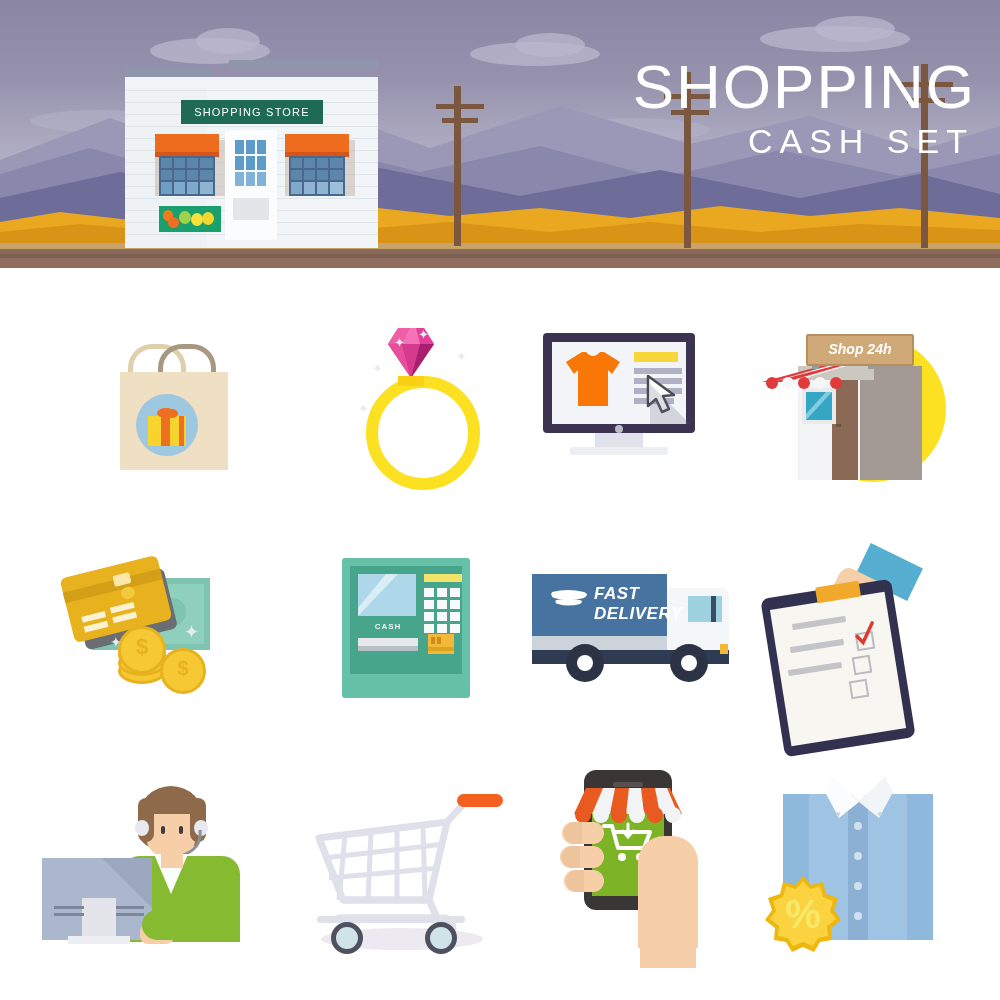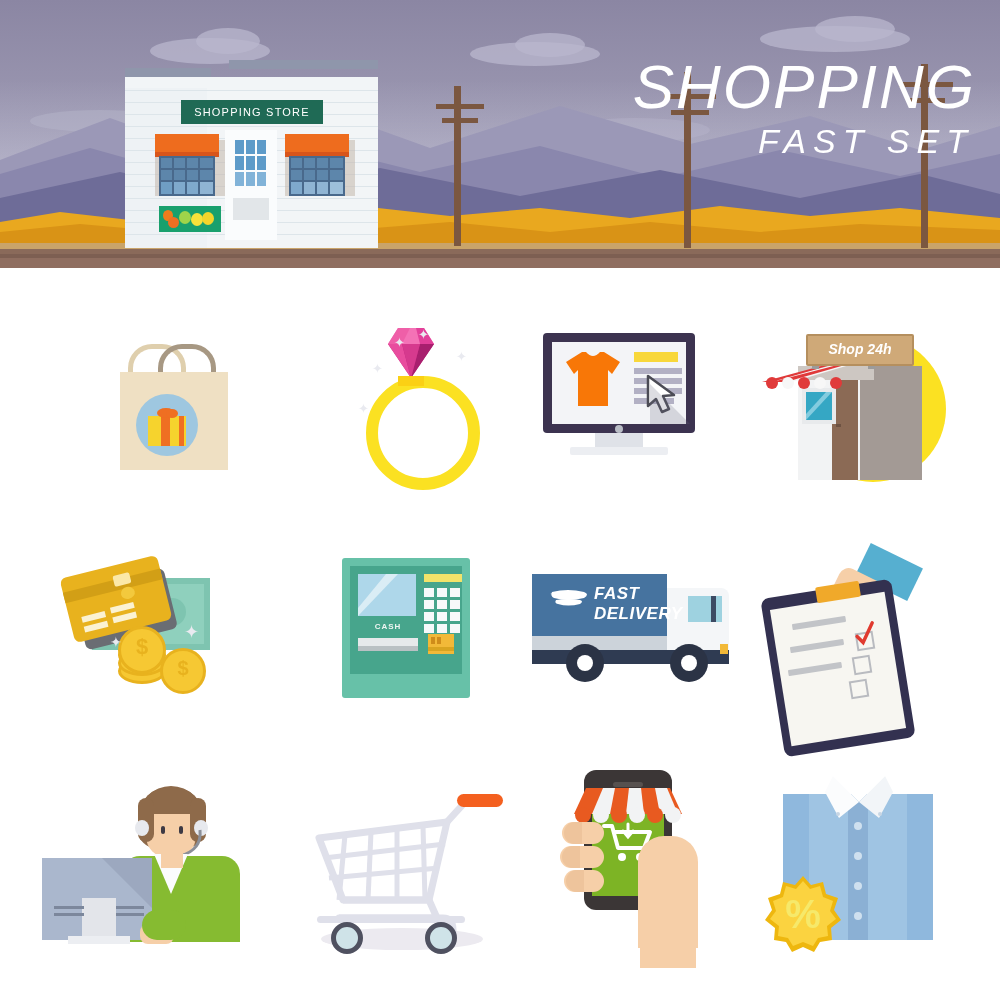--- a/index.html
+++ b/index.html
@@ -17,21 +17,21 @@
   .road-top{position:absolute;left:0;top:243px;width:1000px;height:6px;background:#c9a46a;}
   .road-mid{position:absolute;left:0;top:249px;width:1000px;height:5px;background:#8a6a5a;}
   .road{position:absolute;left:0;top:254px;width:1000px;height:14px;background:#8f6e60;}
   .road-sh{position:absolute;left:0;top:254px;width:1000px;height:4px;background:#7d5f52;}
 
   .pole{position:absolute;}
   .pole .post{position:absolute;width:7px;background:#7b5740;}
   .pole .arm{position:absolute;height:5px;background:#7b5740;}
 
   
-  .title{position:absolute;right:24px;top:56px;text-align:right;z-index:6;font-style:italic;}
+  .title{position:absolute;right:24px;top:56px;text-align:right;z-index:6;}
   .title h1{margin:0;font-size:62px;line-height:62px;font-weight:400;color:#ffffff;letter-spacing:2px;
             font-family:"Liberation Sans",sans-serif;}
   .title h2{margin:6px 2px 0 0;font-size:34px;line-height:34px;font-weight:300;color:#ffffff;letter-spacing:7px;}
 
   
   .store{position:absolute;left:125px;top:68px;width:253px;height:180px;z-index:5;}
   .store .roofcap{position:absolute;background:#8f96ab;height:9px;}
   .store .body{position:absolute;left:0;top:9px;width:253px;height:171px;background:#f2f5f7;}
   .store .bodyL{position:absolute;left:0;top:20px;width:82px;height:160px;background:#eef2f5;}
   .siding{position:absolute;left:0;width:253px;height:1px;background:#dde5ea;}
@@ -182,21 +182,21 @@
       <div class="arm" style="left:11px;top:38px;width:38px;"></div>
     </div>
     <div class="pole" style="left:895px;top:64px;width:62px;height:184px;">
       <div class="post" style="left:26px;top:0;height:184px;"></div>
       <div class="arm" style="left:4px;top:18px;width:54px;"></div>
       <div class="arm" style="left:12px;top:34px;width:38px;"></div>
     </div>
 
     <div class="title">
       <h1>SHOPPING</h1>
-      <h2>FAST SET</h2>
+      <h2>CASH SET</h2>
     </div>
 
     <div class="store">
       <div class="roofcap" style="left:0;top:0;width:86px;"></div>
       <div class="roofcap" style="left:104px;top:-8px;width:149px;height:9px;"></div>
       <div class="body"></div>
       <div class="bodyL"></div>
       <div class="siding" style="top:22px;"></div>
         <div class="siding" style="top:34px;"></div>
       <div class="siding" style="top:46px;"></div>

